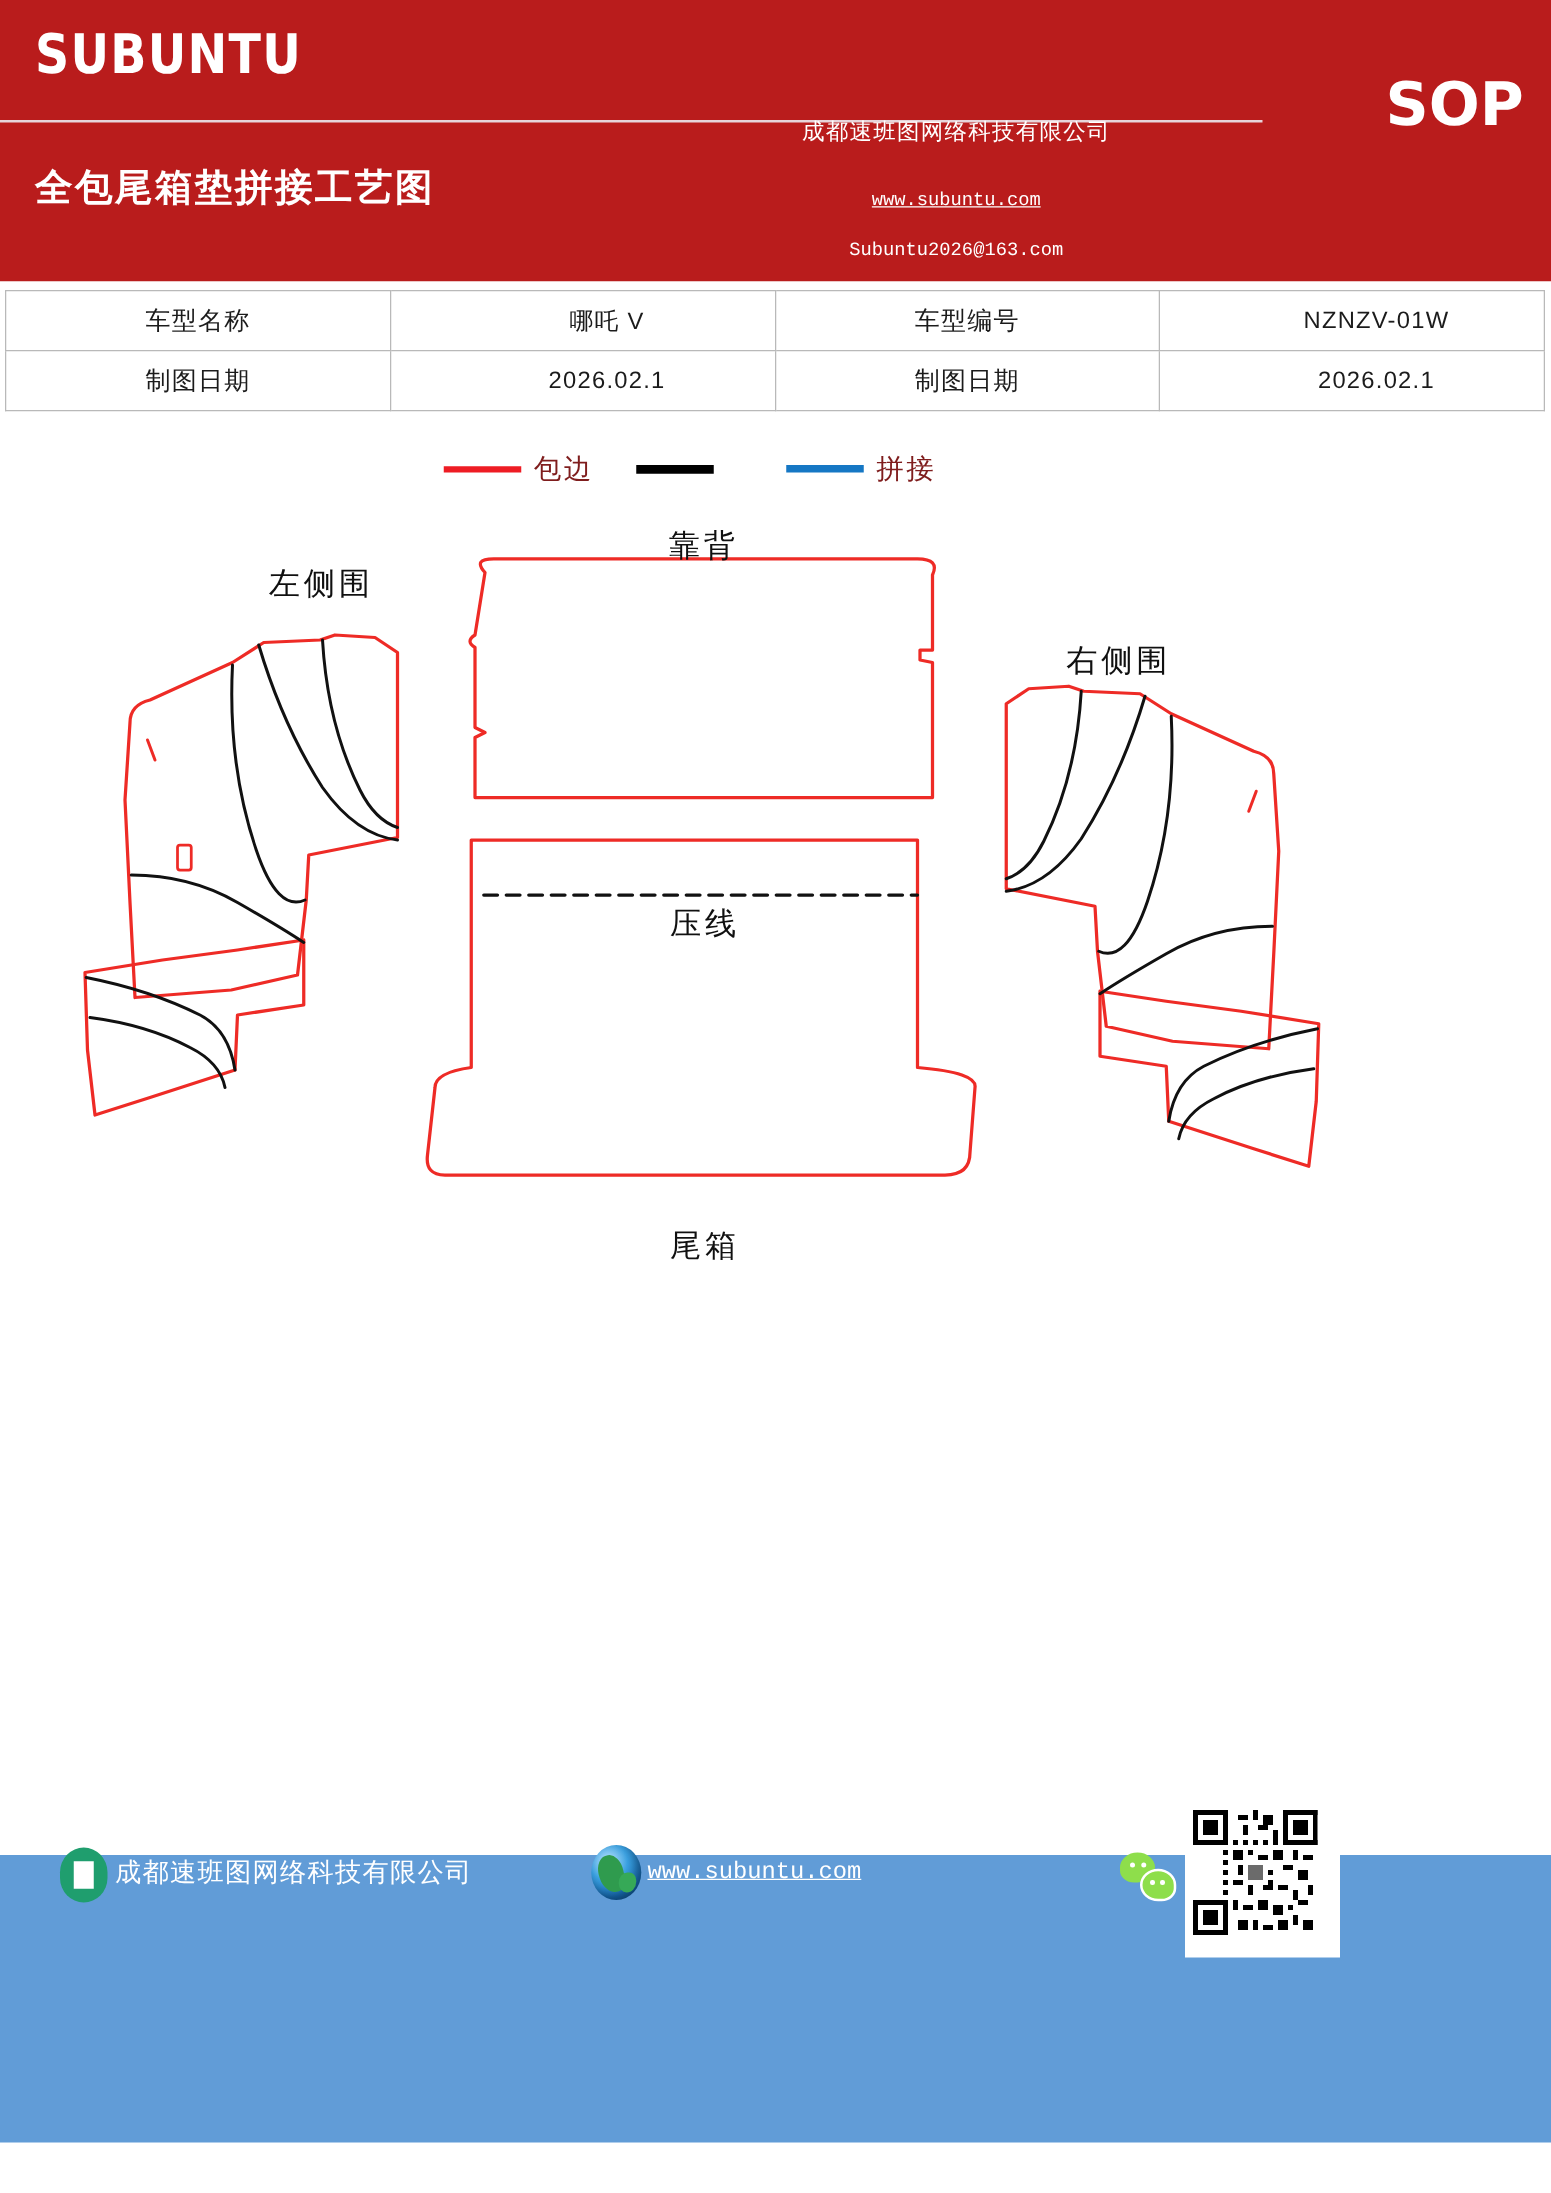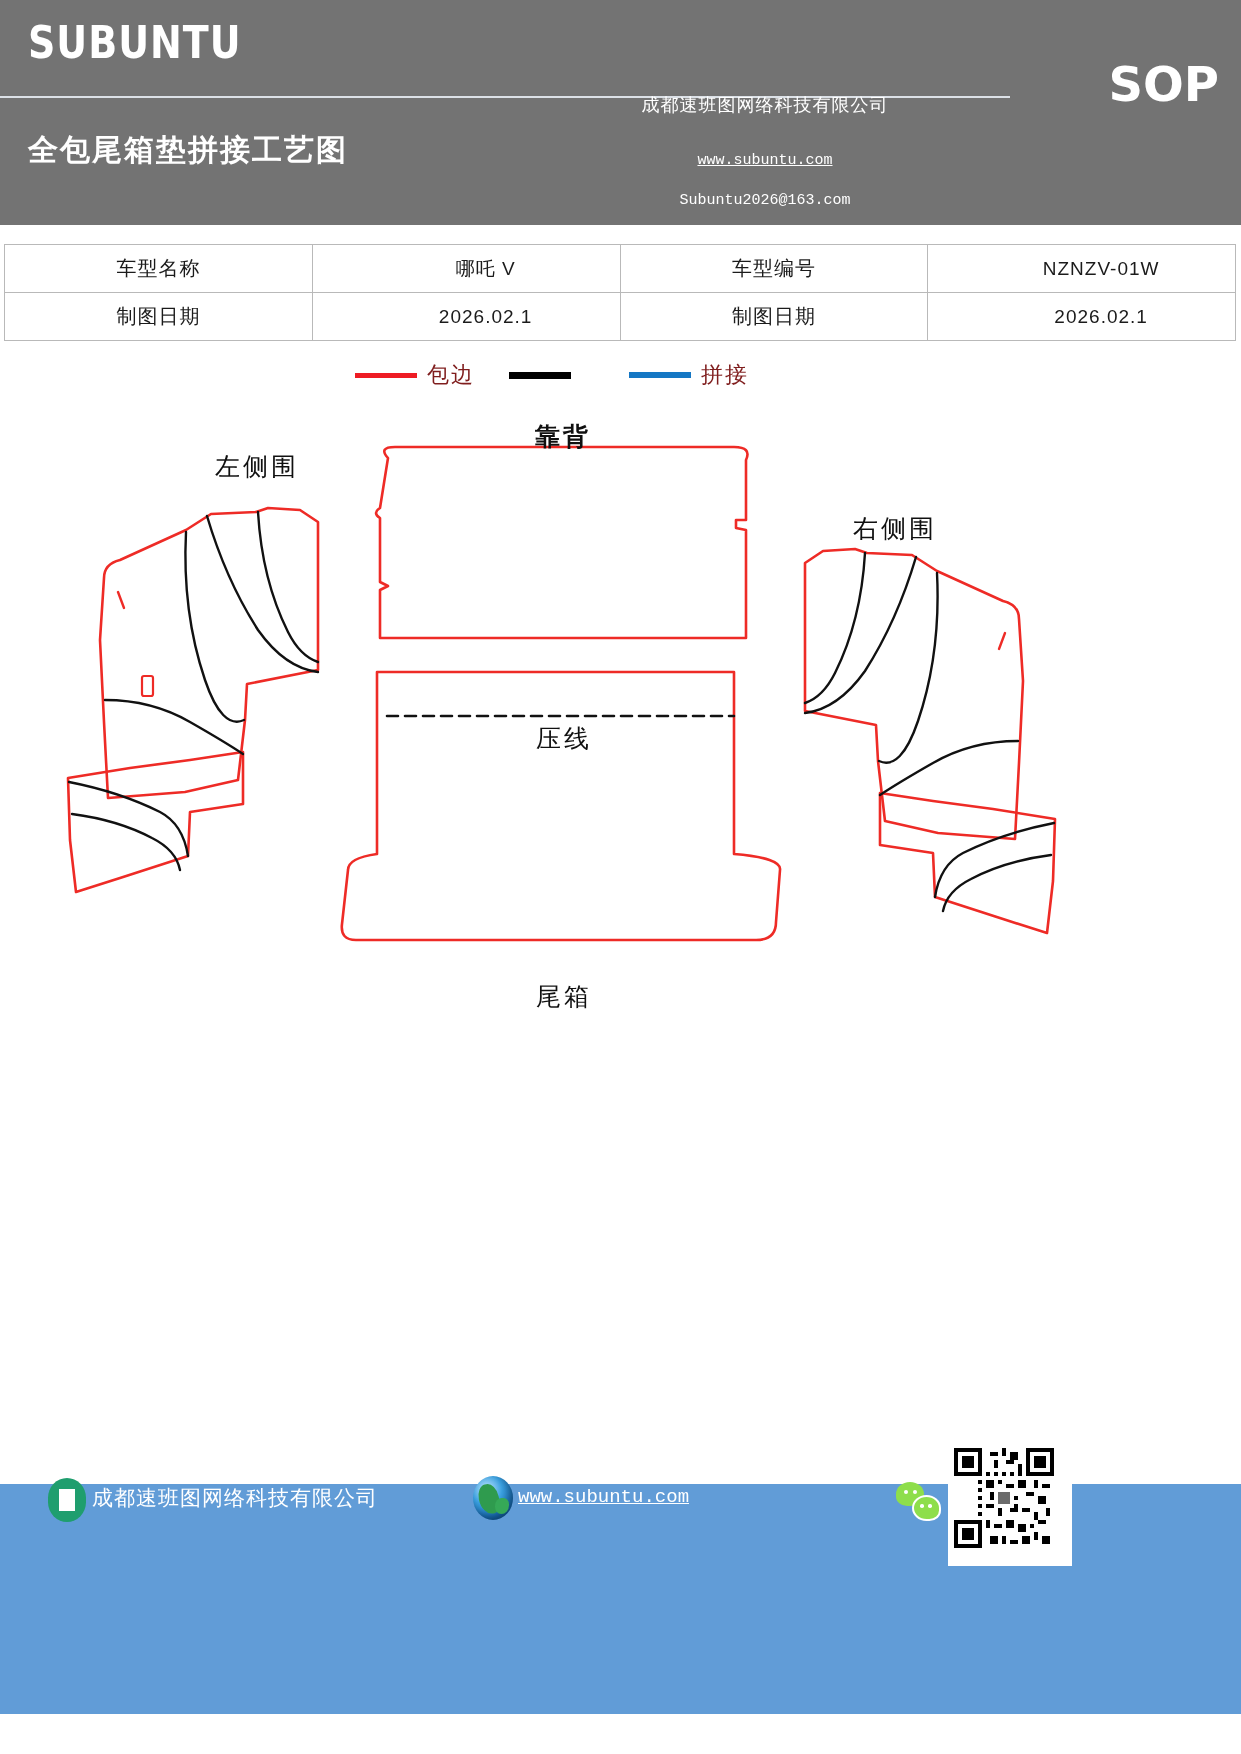--- a/index.html
+++ b/index.html
@@ -8,21 +8,21 @@
     background:#ffffff;
     font-family:"Liberation Serif","DejaVu Serif",serif;
     position:relative;
     overflow:hidden;
   }
   .page{position:relative;width:1241px;height:1754px;}
 
   
   .header{
     position:absolute;left:0;top:0;width:1241px;height:225px;
-    background:#737373;
+    background:#b91c1c;
   }
   .brand{
     position:absolute;left:28px;top:18px;
     font-family:"DejaVu Sans","Liberation Sans",sans-serif;
     font-weight:bold;font-size:38px;letter-spacing:1px;
     color:#ffffff;
     -webkit-text-stroke:0px;
     transform:scaleY(1.15);
     transform-origin:left top;
   }
@@ -51,21 +51,21 @@
     font-size:15px;color:#ffffff;text-decoration:underline;
   }
   .mail-top{
     position:absolute;left:620px;top:192px;width:290px;text-align:center;
     font-family:"Liberation Mono","DejaVu Sans Mono",monospace;
     font-size:15px;color:#ffffff;
   }
 
   
   .info-table{
-    position:absolute;left:4px;top:244px;width:1232px;
+    position:absolute;left:4px;top:232px;width:1232px;
     border-collapse:collapse;
     table-layout:fixed;
   }
   .info-table td{
     border:1px solid #b9b9b9;
     height:45px;
     text-align:center;
     vertical-align:middle;
     font-size:20px;
     color:#1b1b1b;
@@ -95,21 +95,21 @@
 
   
   .drawing{
     position:absolute;left:0;top:400px;width:1241px;height:650px;
   }
   .part-label{
     position:absolute;
     font-size:25px;color:#101010;letter-spacing:3px;
     font-family:"Liberation Serif","DejaVu Serif",serif;
   }
-  #lbl-backrest{left:535px;top:20px;font-weight:bold;}
+  #lbl-backrest{left:535px;top:20px;}
   #lbl-left{left:215px;top:50px;}
   #lbl-right{left:833px;top:112px;margin-left:20px;}
   #lbl-crease{left:536px;top:322px;}
   #lbl-trunk{left:536px;top:580px;}
 
   
   .footer{
     position:absolute;left:0;top:1445px;width:1241px;height:309px;
     background:#ffffff;
   }

